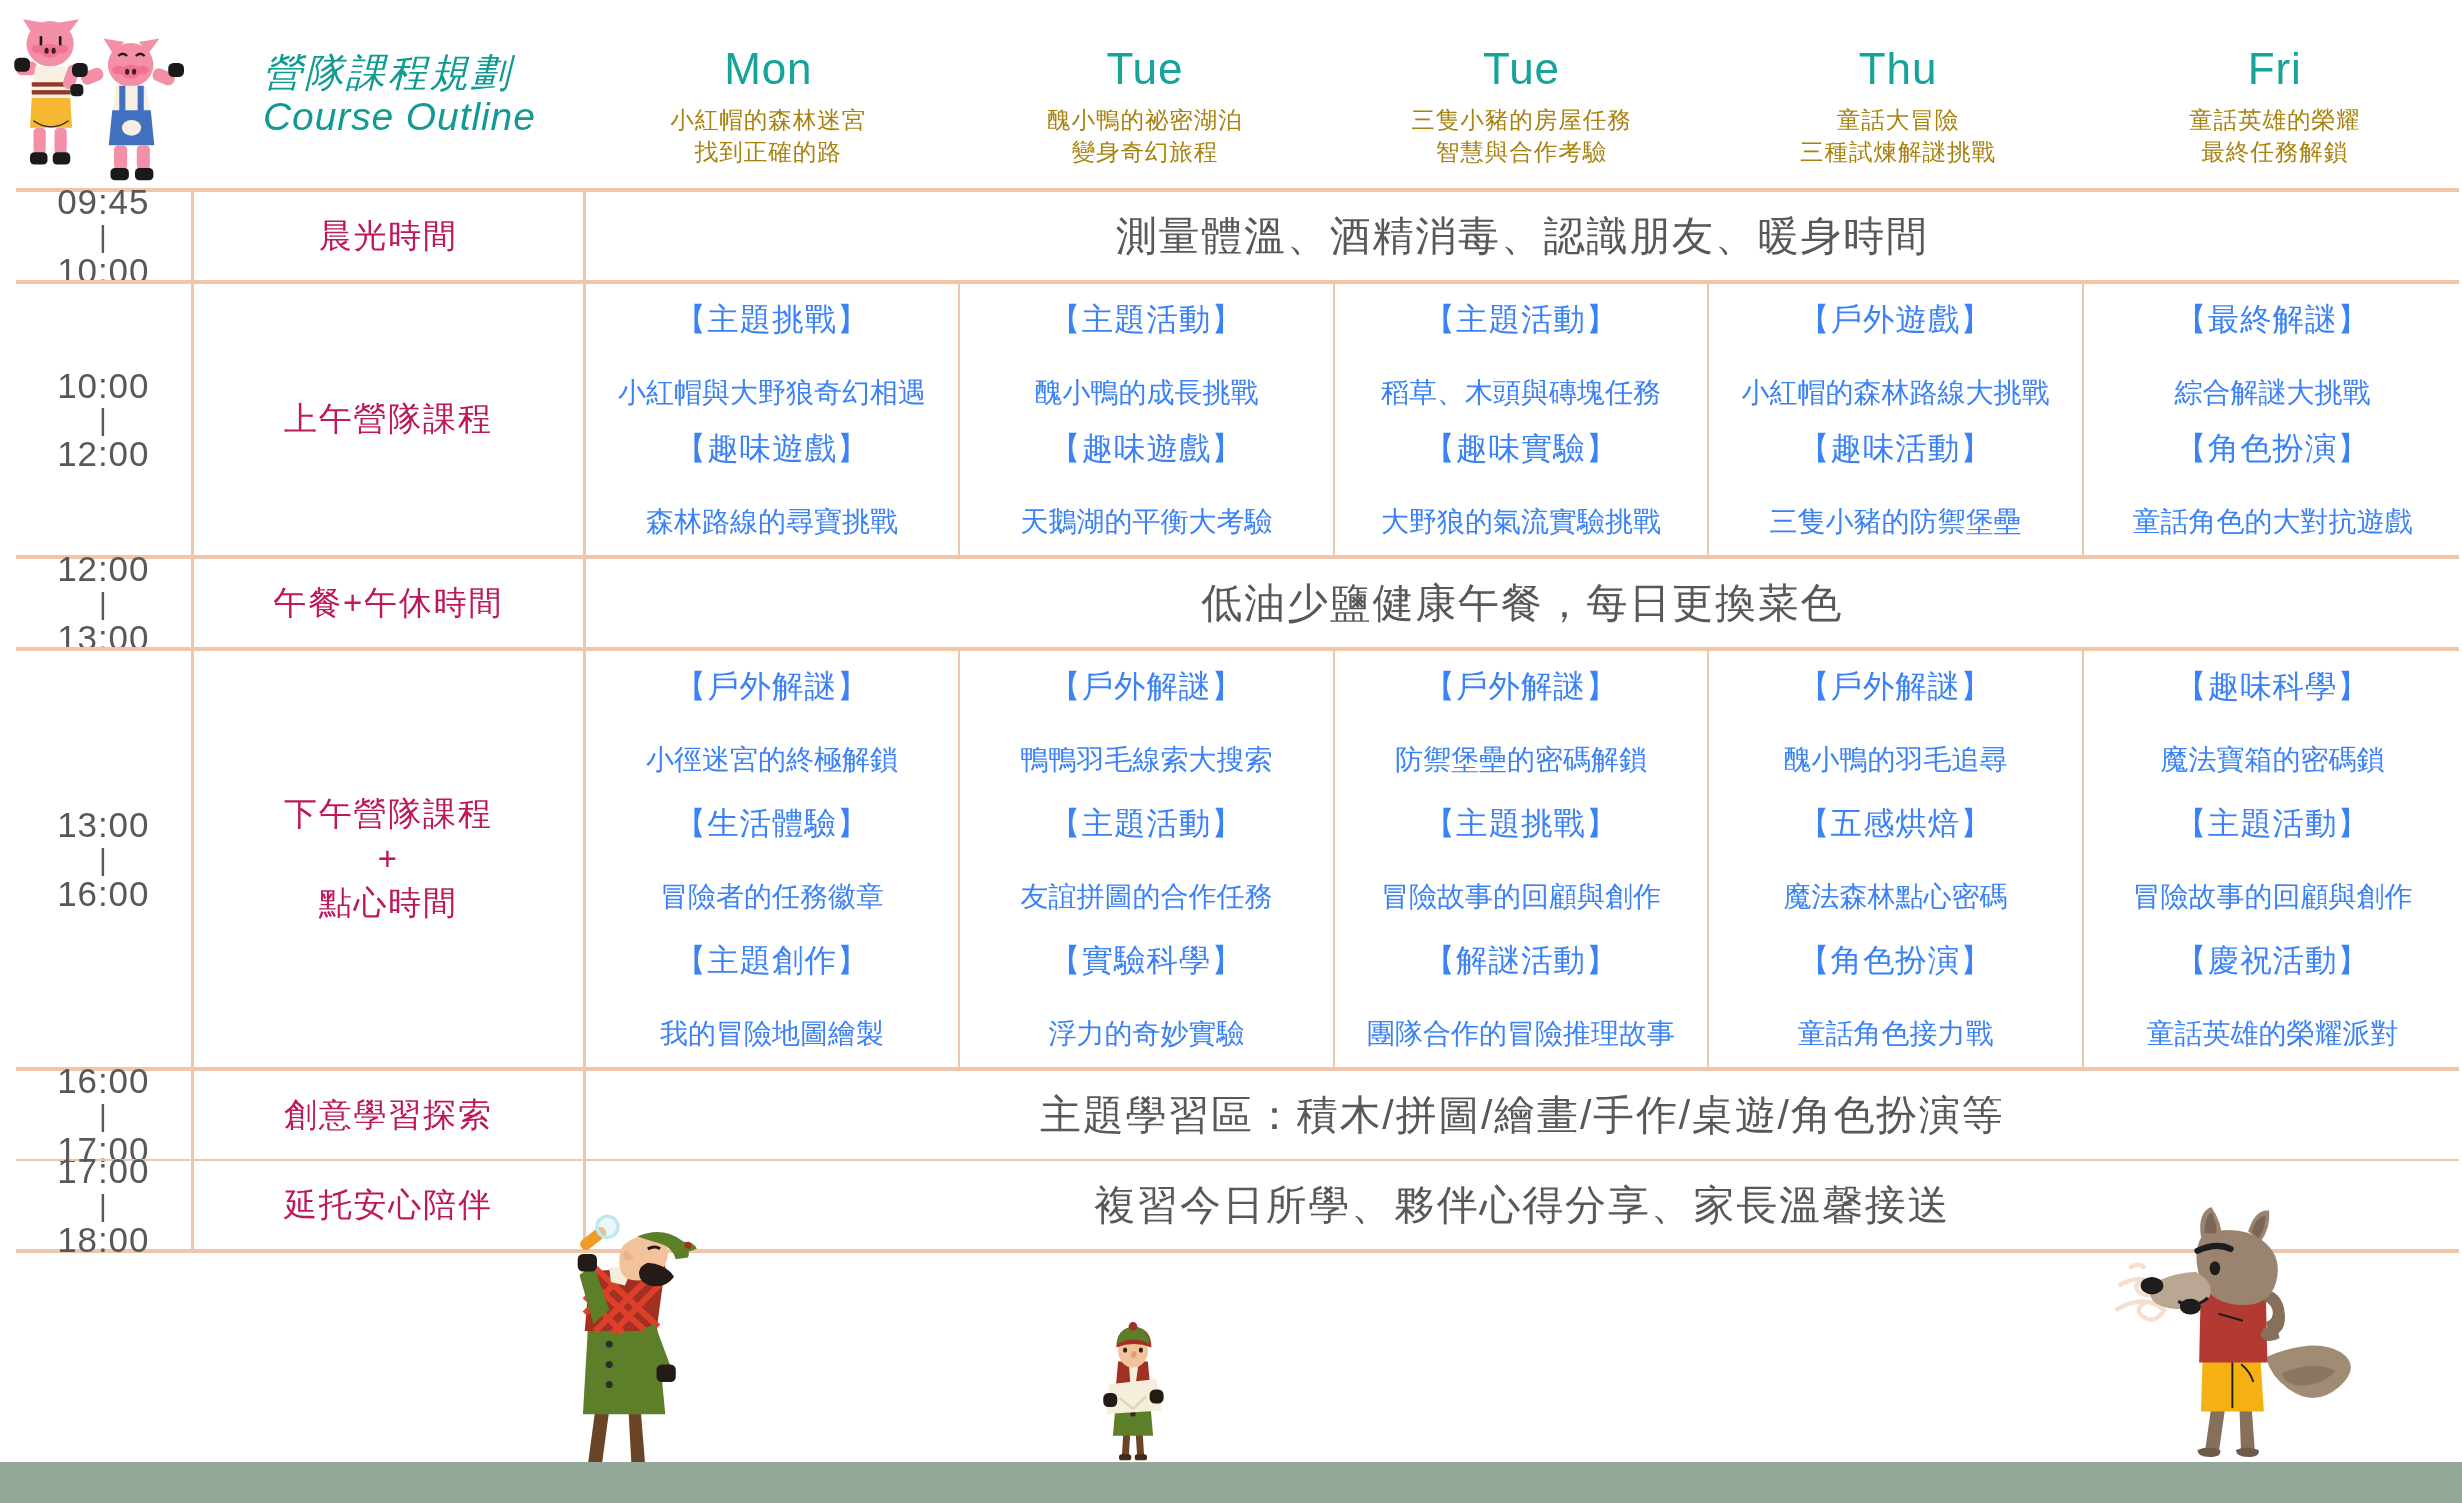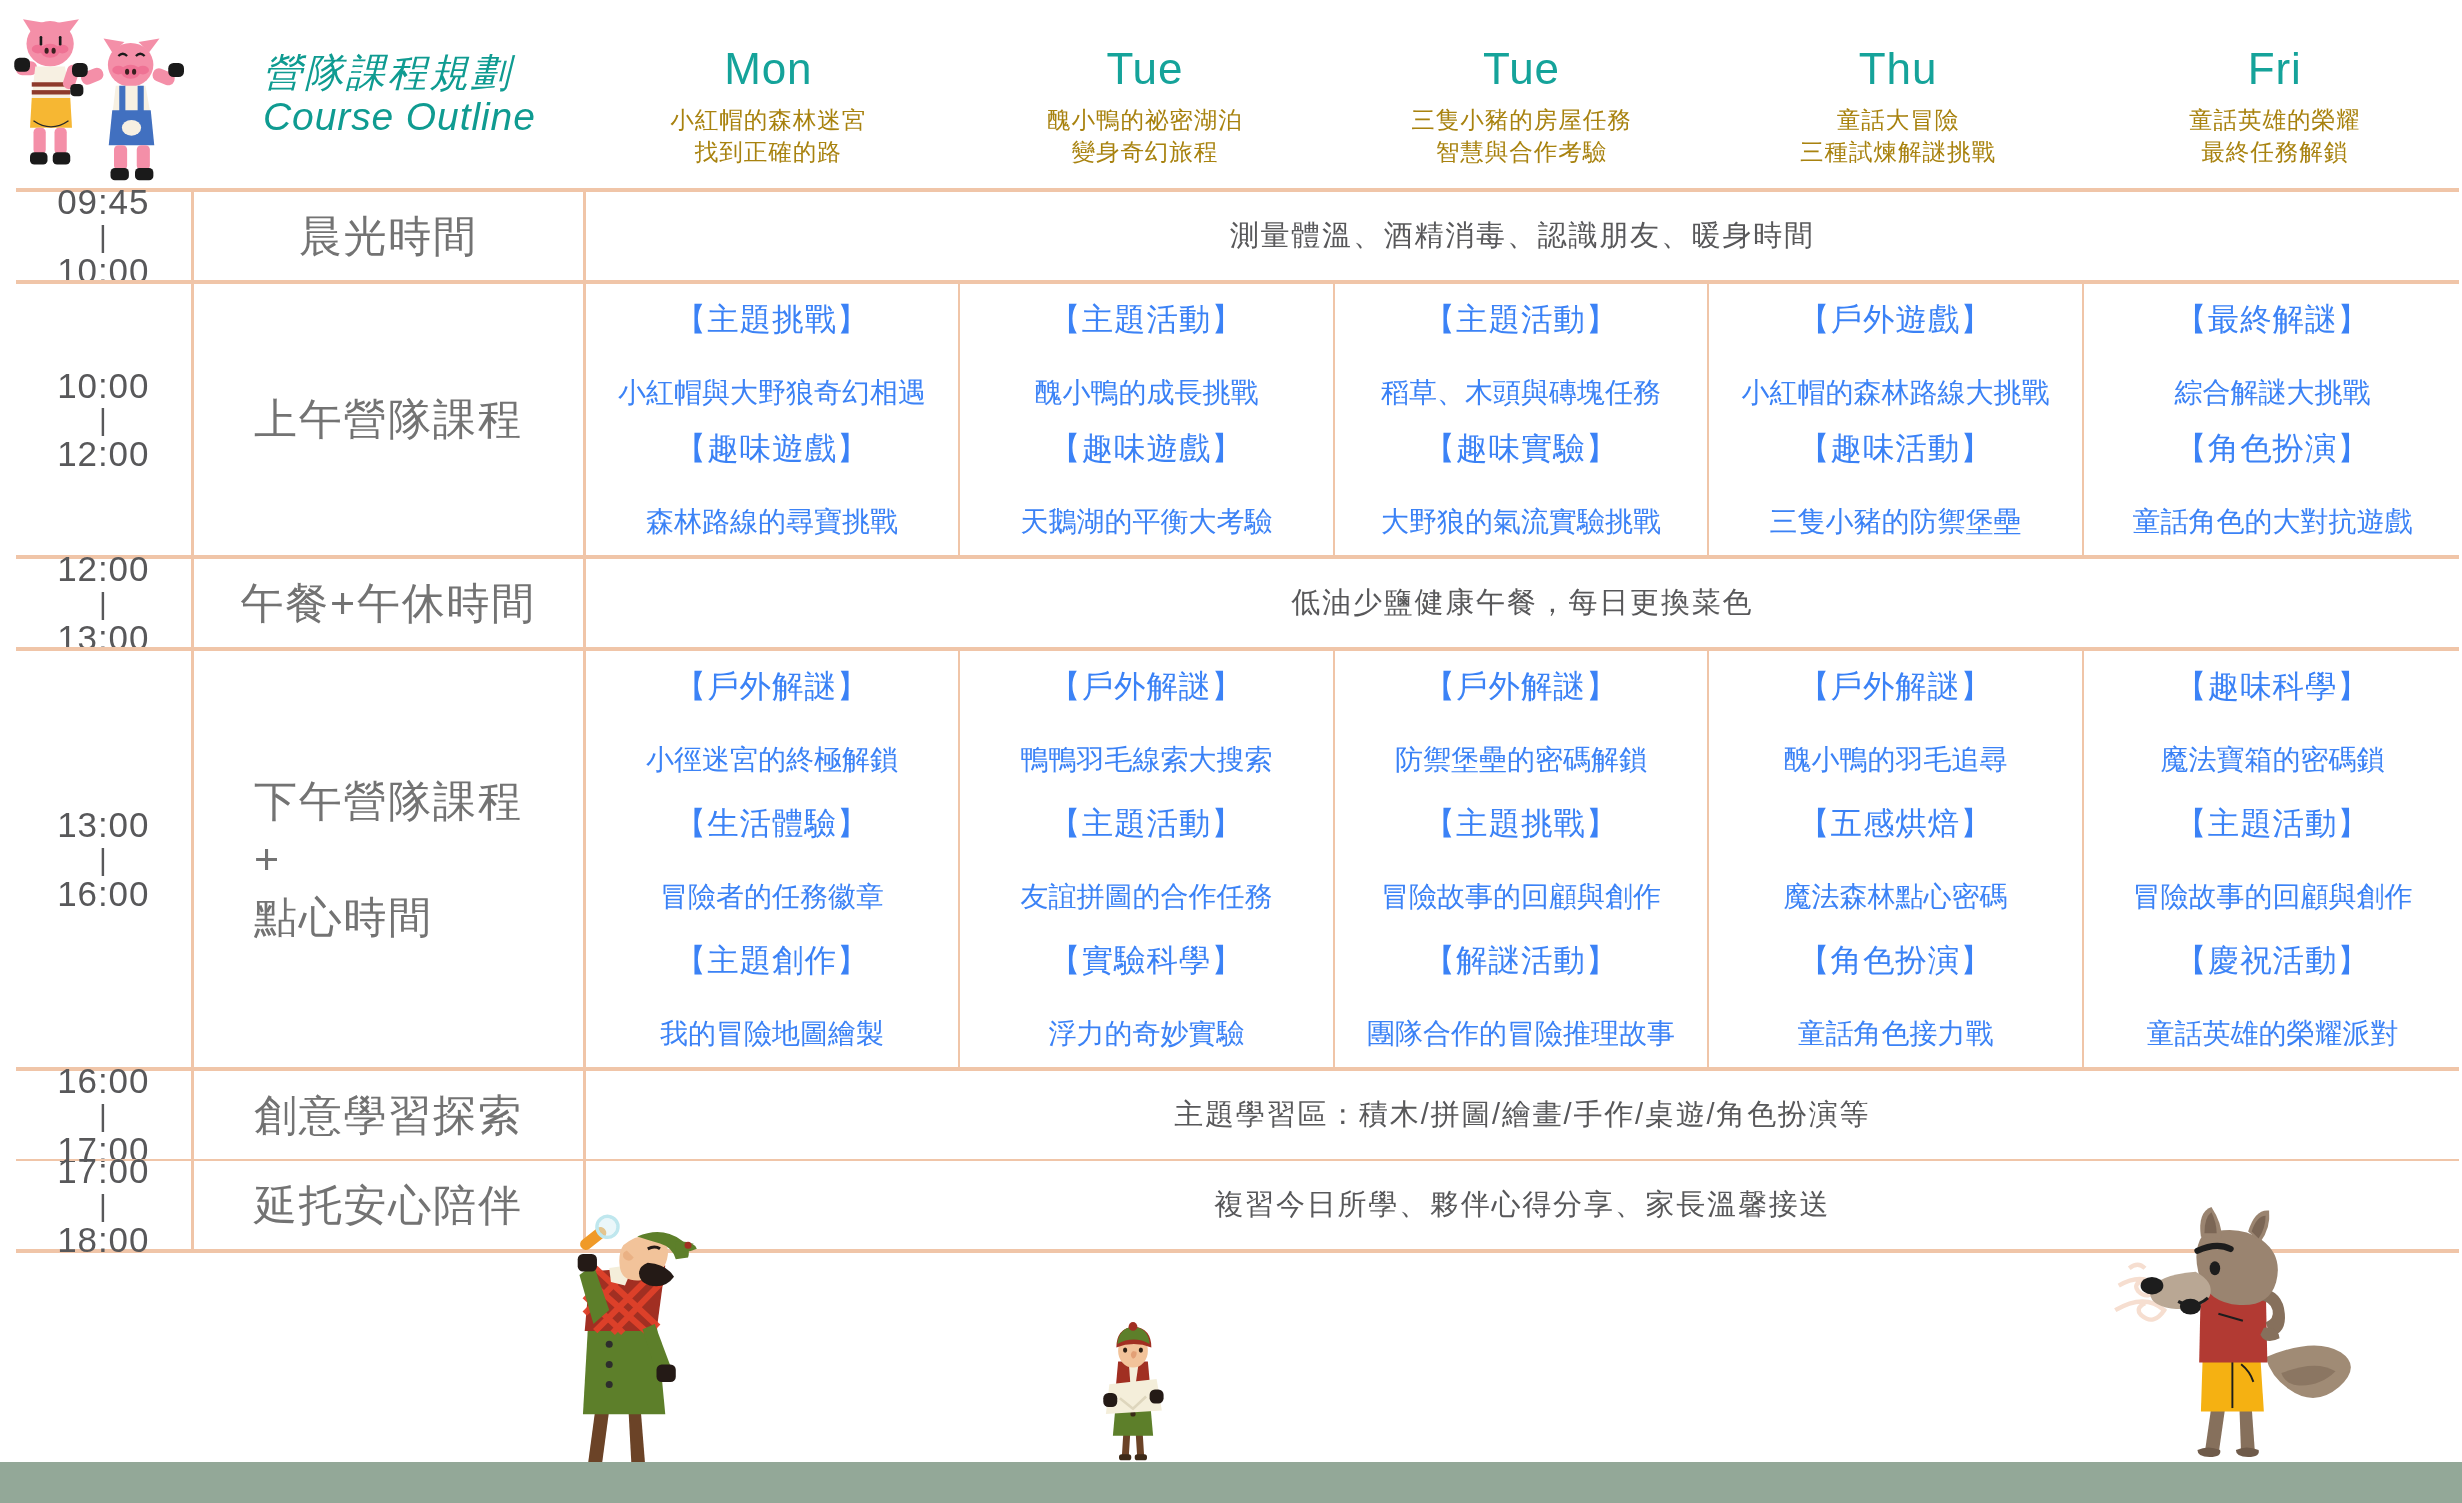--- a/index.html
+++ b/index.html
@@ -39,26 +39,26 @@
   .c-time{
     width:175px;flex:0 0 175px;
     display:flex;flex-direction:column;align-items:center;justify-content:center;
     color:#58585a;font-size:35px;line-height:1.18;letter-spacing:0.9px;
   }
   .c-time .dash{font-size:30px;line-height:0.9;color:#58585a;}
   .c-label{
     width:389px;flex:0 0 389px;
     border-left:3.5px solid #f0c5a8;
     display:flex;align-items:center;justify-content:center;
-    color:#737373;font-size:43px;line-height:1.35;letter-spacing:1.8px;
+    color:#be185d;font-size:33px;line-height:1.35;text-align:center;letter-spacing:1.8px;
   }
   .c-span{
     flex:1 1 auto;border-left:3.5px solid #f0c5a8;
     display:flex;align-items:center;justify-content:center;
-    color:#58585a;font-size:29px;letter-spacing:1.8px;
+    color:#58585a;font-size:41px;letter-spacing:1.8px;
   }
   .daycells{flex:1 1 auto;display:flex;border-left:3.5px solid #f0c5a8;}
   .cell{
     flex:1 1 0;border-right:2.6px solid #f0c5a8;
     display:flex;flex-direction:column;align-items:center;justify-content:center;
     padding:12.3px 5.3px;box-sizing:border-box;
   }
   .cell:last-child{border-right:none;padding-left:8px;}
   .block{text-align:center;color:#3b82f6;line-height:1.5;}
   .block .tag{font-size:31.5px;letter-spacing:0.9px;}

